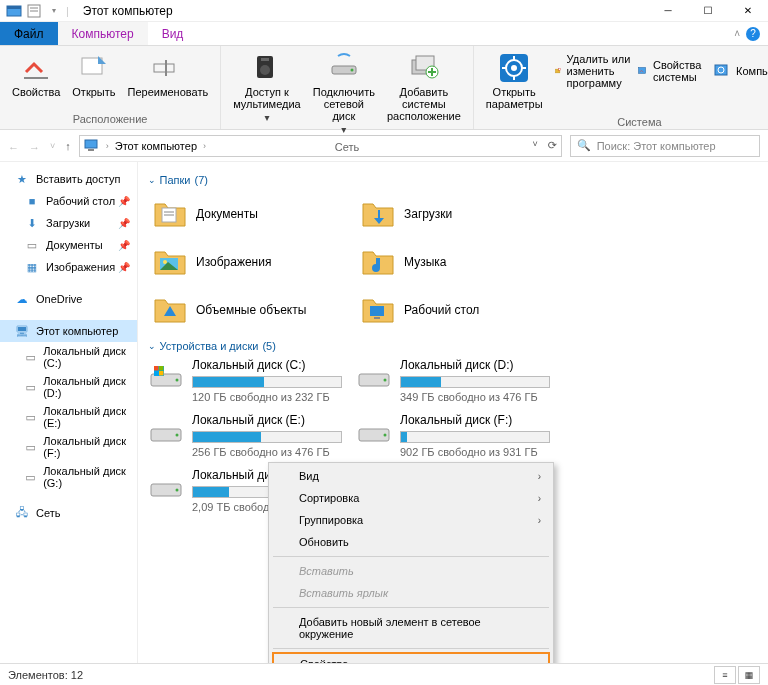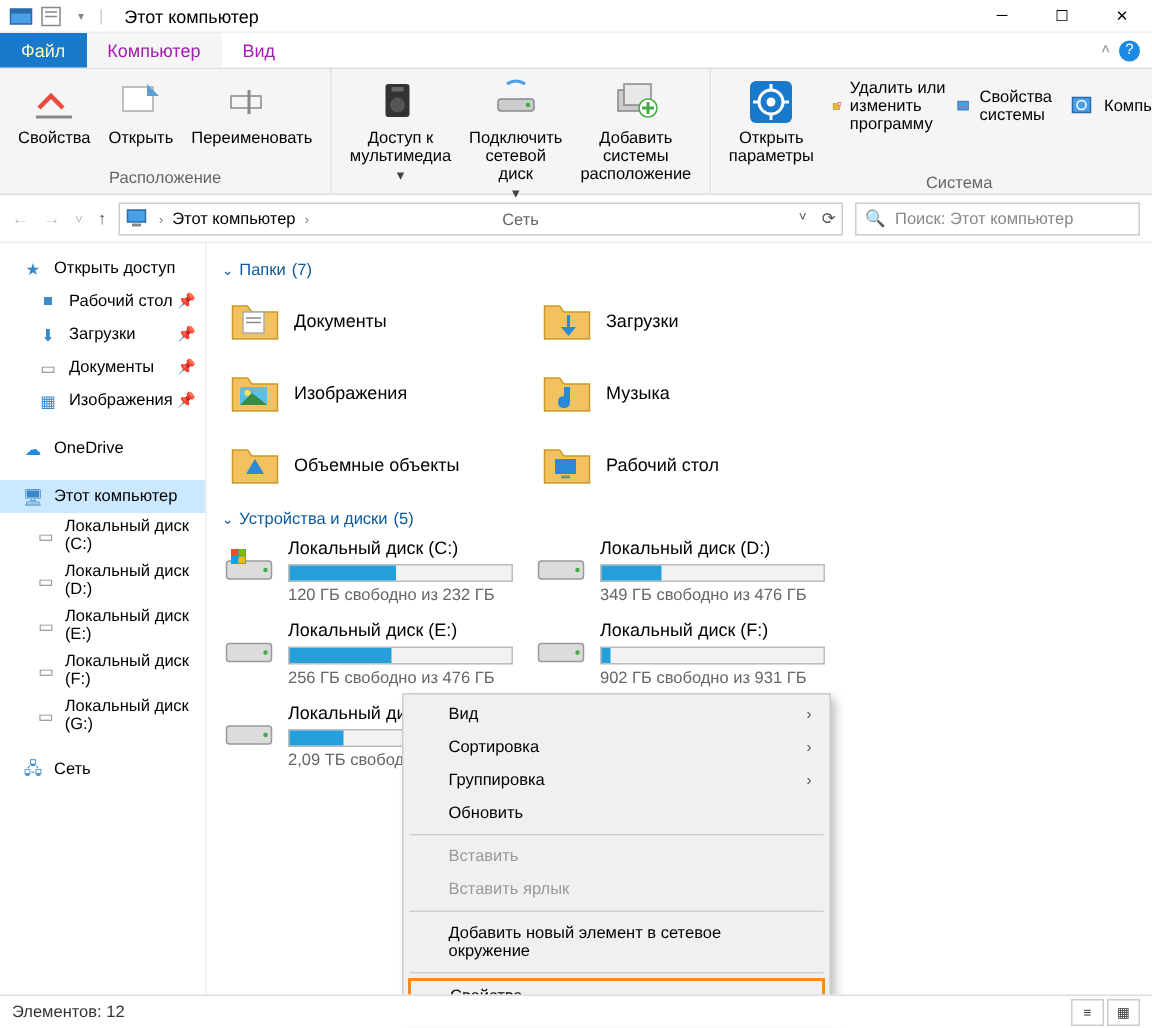--- a/index.html
+++ b/index.html
@@ -9,21 +9,21 @@
 .titlebar { height: 22px; display: flex; align-items: center; background: #fff; border-bottom: 1px solid #eee; }
 .qat { display: flex; align-items: center; gap: 4px; padding: 0 6px; }
 .qat-icon { width: 16px; height: 16px; display: flex; align-items: center; justify-content: center; }
 .title-text { margin-left: 8px; font-size: 12px; }
 .win-controls { margin-left: auto; display: flex; }
 .win-btn { width: 40px; height: 22px; display: flex; align-items: center; justify-content: center; font-size: 10px; }
 
 
 .tabs { height: 24px; display: flex; align-items: stretch; border-bottom: 1px solid #ddd; background: #fff; }
 .tab { padding: 0 14px; display: flex; align-items: center; font-size: 12px; color: #a21caf; }
-.tab.file { background: #1979ca; color: #fef9c3; }
+.tab.file { background: #1979ca; color: #000000; }
 .tab.active { background: #f5f5f5; }
 .tab-spacer { flex: 1; }
 .help-dot { width: 14px; height: 14px; border-radius: 50%; background: #1e88e5; color: #fff; display: flex; align-items: center; justify-content: center; font-size: 10px; margin-right: 8px; align-self: center; }
 .chevron-up { margin-right: 6px; align-self: center; color: #888; font-size: 10px; }
 
 
 .ribbon { height: 84px; background: #f5f5f5; border-bottom: 1px solid #ddd; display: flex; }
 .rgroup { border-right: 1px solid #e3e3e3; display: flex; flex-direction: column; padding: 2px 6px; }
 .rgroup-body { flex: 1; display: flex; align-items: flex-start; }
 .rgroup-label { text-align: center; color: #666; font-size: 11px; padding: 2px 0; }
@@ -71,21 +71,21 @@
 .dicon { width: 36px; height: 36px; margin-top: 2px; }
 .dinfo { flex: 1; }
 .dname { font-size: 12px; margin-bottom: 4px; }
 .dbar { width: 150px; height: 12px; border: 1px solid #bcbcbc; background: #f2f2f2; margin-bottom: 3px; position: relative; }
 .dbar .fill { position: absolute; left: 0; top: 0; bottom: 0; background: #26a0da; }
 .dfree { color: #666; font-size: 11px; }
 
 
 .context-menu { position: absolute; left: 268px; top: 462px; width: 286px; background: #f0f0f0; border: 1px solid #ccc; box-shadow: 3px 3px 6px rgba(0,0,0,.25); padding: 2px; }
 .cm-item { padding: 5px 24px 5px 28px; font-size: 12px; position: relative; display: flex; align-items: center; }
-.cm-item.disabled { color: #9a9a9a; }
+.cm-item.disabled { color: #9a9a9a; font-style: italic; }
 .cm-item .arrow { position: absolute; right: 10px; font-size: 10px; color: #555; }
 .cm-sep { height: 1px; background: #d0d0d0; margin: 3px 2px; }
 .cm-item.highlight { border: 2px solid #f68b1f; margin: 1px; padding: 4px 22px 4px 26px; }
 
 
 .statusbar { position: absolute; bottom: 0; left: 0; right: 0; height: 22px; border-top: 1px solid #ddd; display: flex; align-items: center; padding: 0 8px; background: #fff; font-size: 11px; color: #333; }
 .statusbar .views { margin-left: auto; display: flex; gap: 2px; }
 .view-btn { width: 22px; height: 18px; border: 1px solid #ccc; display: flex; align-items: center; justify-content: center; font-size: 9px; }
 
 
@@ -262,21 +262,21 @@
   <div class="search-box">
     <span>🔍</span>
     <span>Поиск: Этот компьютер</span>
   </div>
 </div>
 
 <div class="body">
   <div class="sidebar">
     <div class="side-item">
         <span class="sicon" style="color:#3b88c8">★</span>
-        <span>Открыть доступ</span>
+        <span>Вставить доступ</span>
       </div>
     <div class="side-item side-sub">
         <span class="sicon" style="color:#3b88c8">■</span>
         <span>Рабочий стол</span>
         <span class="pin">📌</span>
       </div>
     <div class="side-item side-sub">
         <span class="sicon" style="color:#3b88c8">⬇</span>
         <span>Загрузки</span>
         <span class="pin">📌</span>

